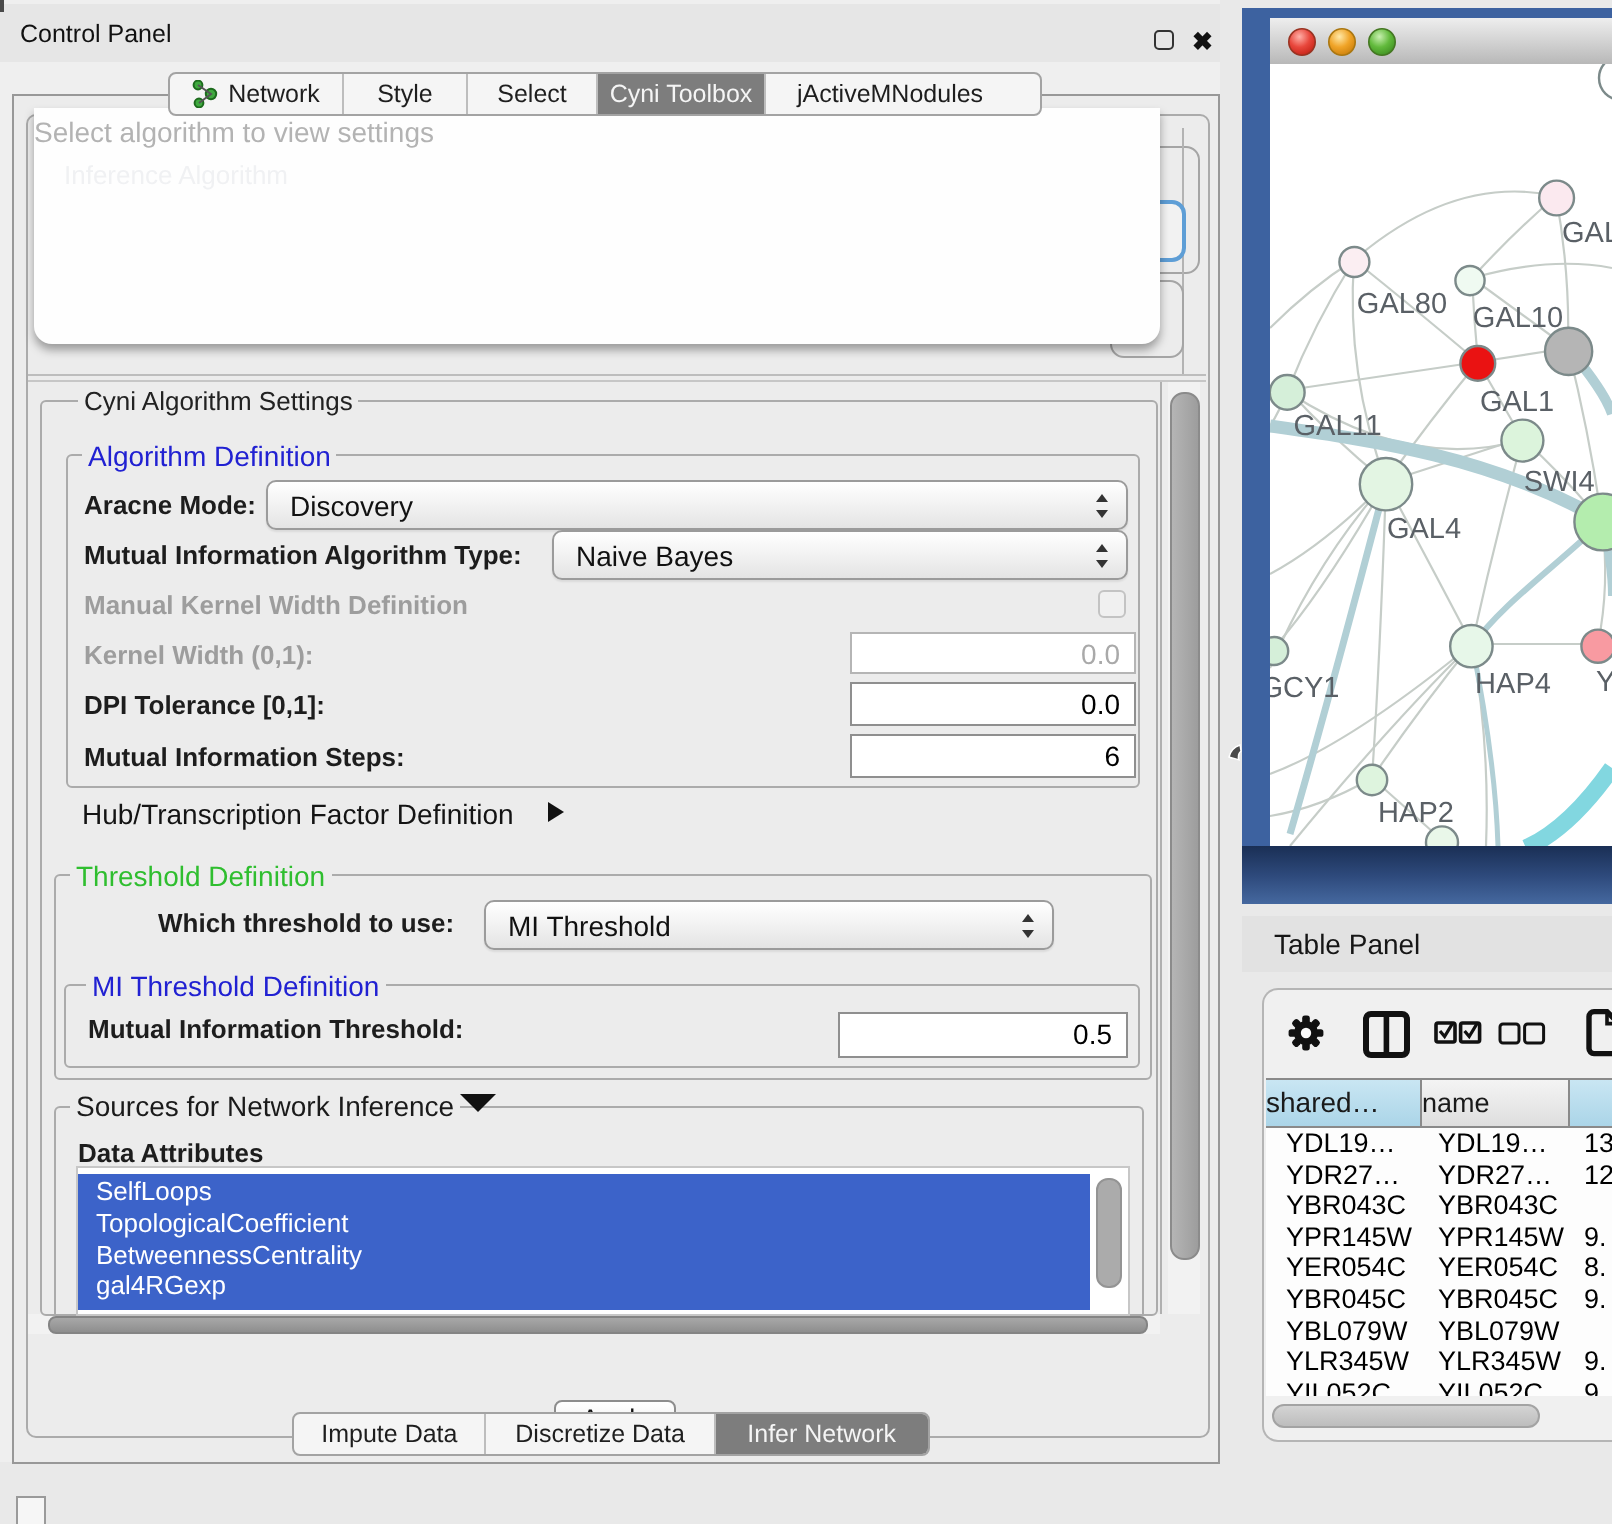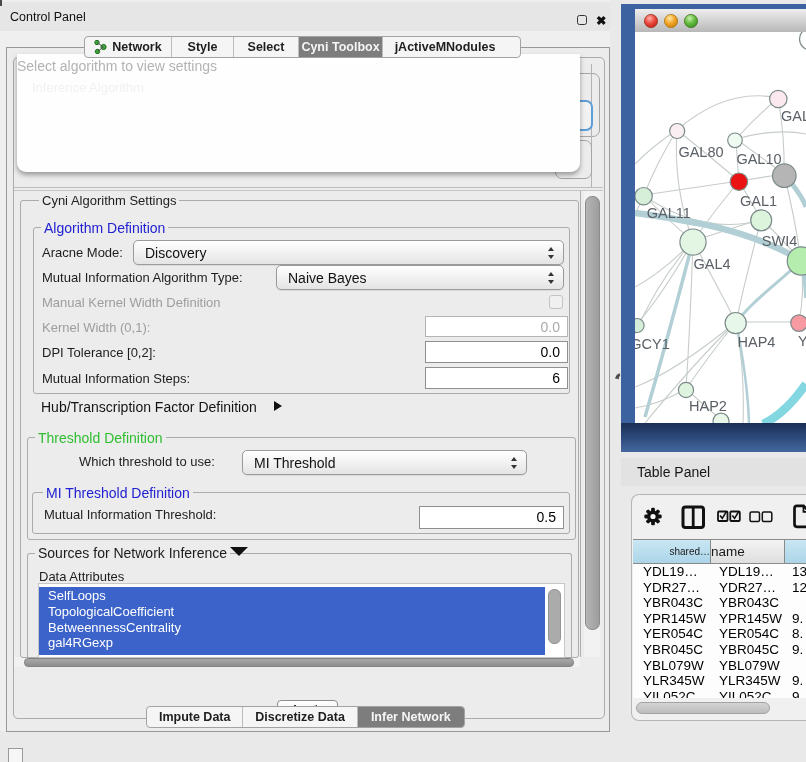--- a/index.html
+++ b/index.html
@@ -1,29 +1,29 @@
 <!DOCTYPE html>
 <html><head><meta charset="utf-8">
 <style>
 html,body{margin:0;padding:0}
 body{width:806px;height:762px;overflow:hidden;background:#e9e9e9;font-family:"Liberation Sans",sans-serif;position:relative}
 .a{position:absolute}
-.b13{font-weight:400;font-size:13px;color:#1d1d1d}
+.b13{font-weight:700;font-size:13px;color:#1d1d1d}
 .dis{color:#9d9d9d}
 .grp{position:absolute;border:1px solid #ababab;border-radius:3px;box-shadow:inset 0 0 0 0 #fff}
 .cap{position:absolute;top:-8px;background:#ececec;padding:0 3px;font-size:13px;white-space:nowrap}
 .combo{position:absolute;border:1px solid #9b9b9b;border-radius:5px;background:linear-gradient(#ffffff,#f3f3f3 45%,#e4e4e4);box-shadow:0 1px 1px rgba(0,0,0,.08)}
 .combo .t{position:absolute;left:11px;top:50%;transform:translateY(-50%);font-size:14px;color:#111}
 .spin{position:absolute;right:8px;top:50%;transform:translateY(-50%);width:7px;height:14px}
 .spin:before,.spin:after{content:"";position:absolute;left:0;border-left:3.5px solid transparent;border-right:3.5px solid transparent}
 .spin:before{top:1px;border-bottom:4.5px solid #333}
 .spin:after{bottom:1px;border-top:4.5px solid #333}
 .inp{position:absolute;background:#fff;border:1px solid #8f8f8f;font-size:14px;color:#000;text-align:right;padding-right:7px;line-height:20px}
 .tabs{position:absolute;z-index:6;display:flex;height:22px;box-sizing:border-box;border:1px solid #a3a3a3;border-radius:4px;background:#f5f5f5;overflow:hidden}
-.tab{box-sizing:border-box;display:flex;align-items:center;justify-content:center;font-size:12.5px;font-weight:700;color:#1e1e1e;border-right:1px solid #bdbdbd;white-space:nowrap}
+.tab{box-sizing:border-box;display:flex;align-items:center;justify-content:center;font-size:12.5px;font-weight:400;color:#1e1e1e;border-right:1px solid #bdbdbd;white-space:nowrap}
 .tab:last-child{border-right:none}
 .tab.sel{background:#7d7d7d;color:#f5f5f5}
 .row{font-size:13.5px;color:#000;white-space:nowrap}
 </style></head>
 <body>
 
 <div class="a" style="left:0;top:0;width:620px;height:762px;background:#e9e9e9"></div>
 <div class="a" style="left:0;top:0;width:610px;height:731px;background:#efefef"></div>
 <div class="a" style="left:0;top:2px;width:619px;height:29px;background:#e6e6e6"></div>
 <div class="a" style="left:0;top:0;width:2px;height:6px;background:#4a4a4a"></div>
@@ -83,21 +83,21 @@
   </div>
 <div class="a b13" style="left:42px;top:270px">Mutual Information Algorithm Type:</div>
 <div class="combo" style="left:276px;top:265px;width:286px;height:23px">
     <span class="t">Naive Bayes</span>
     <span class="spin"></span>
   </div>
 <div class="a b13 dis" style="left:42px;top:295px">Manual Kernel Width Definition</div>
 <div class="a" style="left:549px;top:295px;width:12px;height:12px;border:1px solid #c3c3c3;border-radius:3px;background:#f0f0f0"></div>
 <div class="a b13 dis" style="left:42px;top:320px">Kernel Width (0,1):</div>
 <div class="inp" style="left:425px;top:316px;width:134px;height:19px;border-color:#b5b5b5;color:#a9a9a9">0.0</div>
-<div class="a b13" style="left:42px;top:345px">DPI Tolerance [0,2]:</div>
+<div class="a b13" style="left:42px;top:345px">DPI Tolerance [0,1]:</div>
 <div class="inp" style="left:425px;top:341px;width:134px;height:20px">0.0</div>
 <div class="a b13" style="left:42px;top:371px">Mutual Information Steps:</div>
 <div class="inp" style="left:425px;top:367px;width:134px;height:20px">6</div>
 
 <div class="a" style="left:41px;top:399px;font-size:14px;color:#141414">Hub/Transcription Factor Definition</div>
 <div class="a" style="left:274px;top:401px;width:0;height:0;border-top:5.5px solid transparent;border-bottom:5.5px solid transparent;border-left:8px solid #111"></div>
 
 <div class="grp" style="left:27px;top:437px;width:547px;height:101px">
  <span class="cap" style="left:7px;color:#2fbe2f;font-size:14px">Threshold Definition</span>
 </div>
@@ -272,21 +272,21 @@
   <path d="M78 13.5 l2.3 2.8 4.2-7" stroke-width="1.6"></path>
   <path d="M90.3 13.5 l2.3 2.8 4.2-7" stroke-width="1.6"></path>
   <rect x="108" y="10" width="9.5" height="9.5" rx="1.5" stroke-width="1.5"></rect>
   <rect x="120.3" y="10" width="9.5" height="9.5" rx="1.5" stroke-width="1.5"></rect>
   <path d="M164 24.8 h-9 a2.5 2.5 0 0 1 -2.5 -2.5 v-16 a2.5 2.5 0 0 1 2.5 -2.5 h6.5 l6 6" fill="none" stroke-width="2.7"></path>
   <path d="M161.5 3.8 v6 h6" fill="none" stroke-width="1.8"></path>
  </g>
 </svg>
 
 <div class="a" style="left:633px;top:539px;width:173px;height:158px;overflow:hidden;border-top:1px solid #8a8a8a;background:#fdfdfd">
- <div class="a" style="left:0;top:0;width:77px;height:23px;background:linear-gradient(#c9e6f3,#abd5e8);border-right:1px solid #8a8a8a;border-bottom:1px solid #8a8a8a;text-align:right;font-size:10px;color:#1a1a1a;line-height:23px">shared…</div>
+ <div class="a" style="left:0;top:0;width:77px;height:23px;background:linear-gradient(#c9e6f3,#abd5e8);border-right:1px solid #8a8a8a;border-bottom:1px solid #8a8a8a;text-align:left;font-size:14px;color:#1a1a1a;line-height:23px">shared…</div>
  <div class="a" style="left:78px;top:0;width:73px;height:23px;background:linear-gradient(#f4f4f4,#dedede);border-right:1px solid #8a8a8a;border-bottom:1px solid #8a8a8a;font-size:13.5px;color:#1a1a1a;line-height:23px">name</div>
  <div class="a" style="left:152px;top:0;width:21px;height:23px;background:linear-gradient(#c9e6f3,#abd5e8);border-bottom:1px solid #8a8a8a"></div>
  <div class="row a" style="left:10px;top:24px;line-height:15.6px">YDL19…<br>YDR27…<br>YBR043C<br>YPR145W<br>YER054C<br>YBR045C<br>YBL079W<br>YLR345W<br>YIL052C</div>
  <div class="row a" style="left:86px;top:24px;line-height:15.6px">YDL19…<br>YDR27…<br>YBR043C<br>YPR145W<br>YER054C<br>YBR045C<br>YBL079W<br>YLR345W<br>YIL052C</div>
  <div class="row a" style="left:159px;top:24px;line-height:15.6px">13<br>12<br>&nbsp;<br>9.<br>8.<br>9.<br>&nbsp;<br>9.<br>9.</div>
 </div>
 
 <div class="a" style="left:636px;top:702px;width:132px;height:10px;background:linear-gradient(#d4d4d4,#bdbdbd);border:1px solid #a3a3a3;border-radius:6px"></div>
 
 </body></html>

